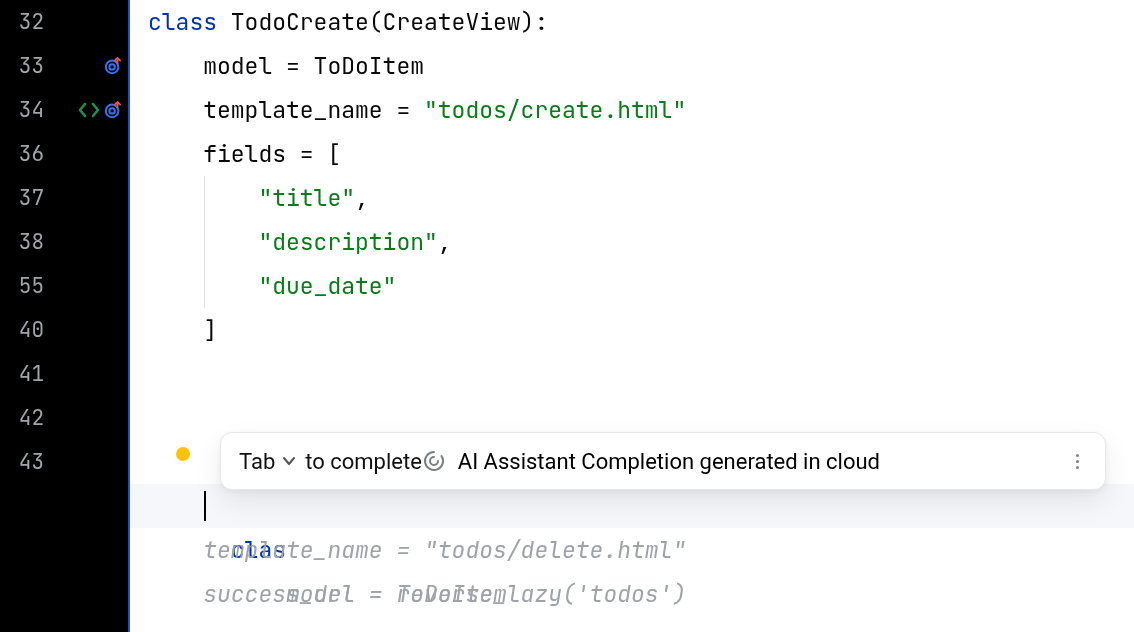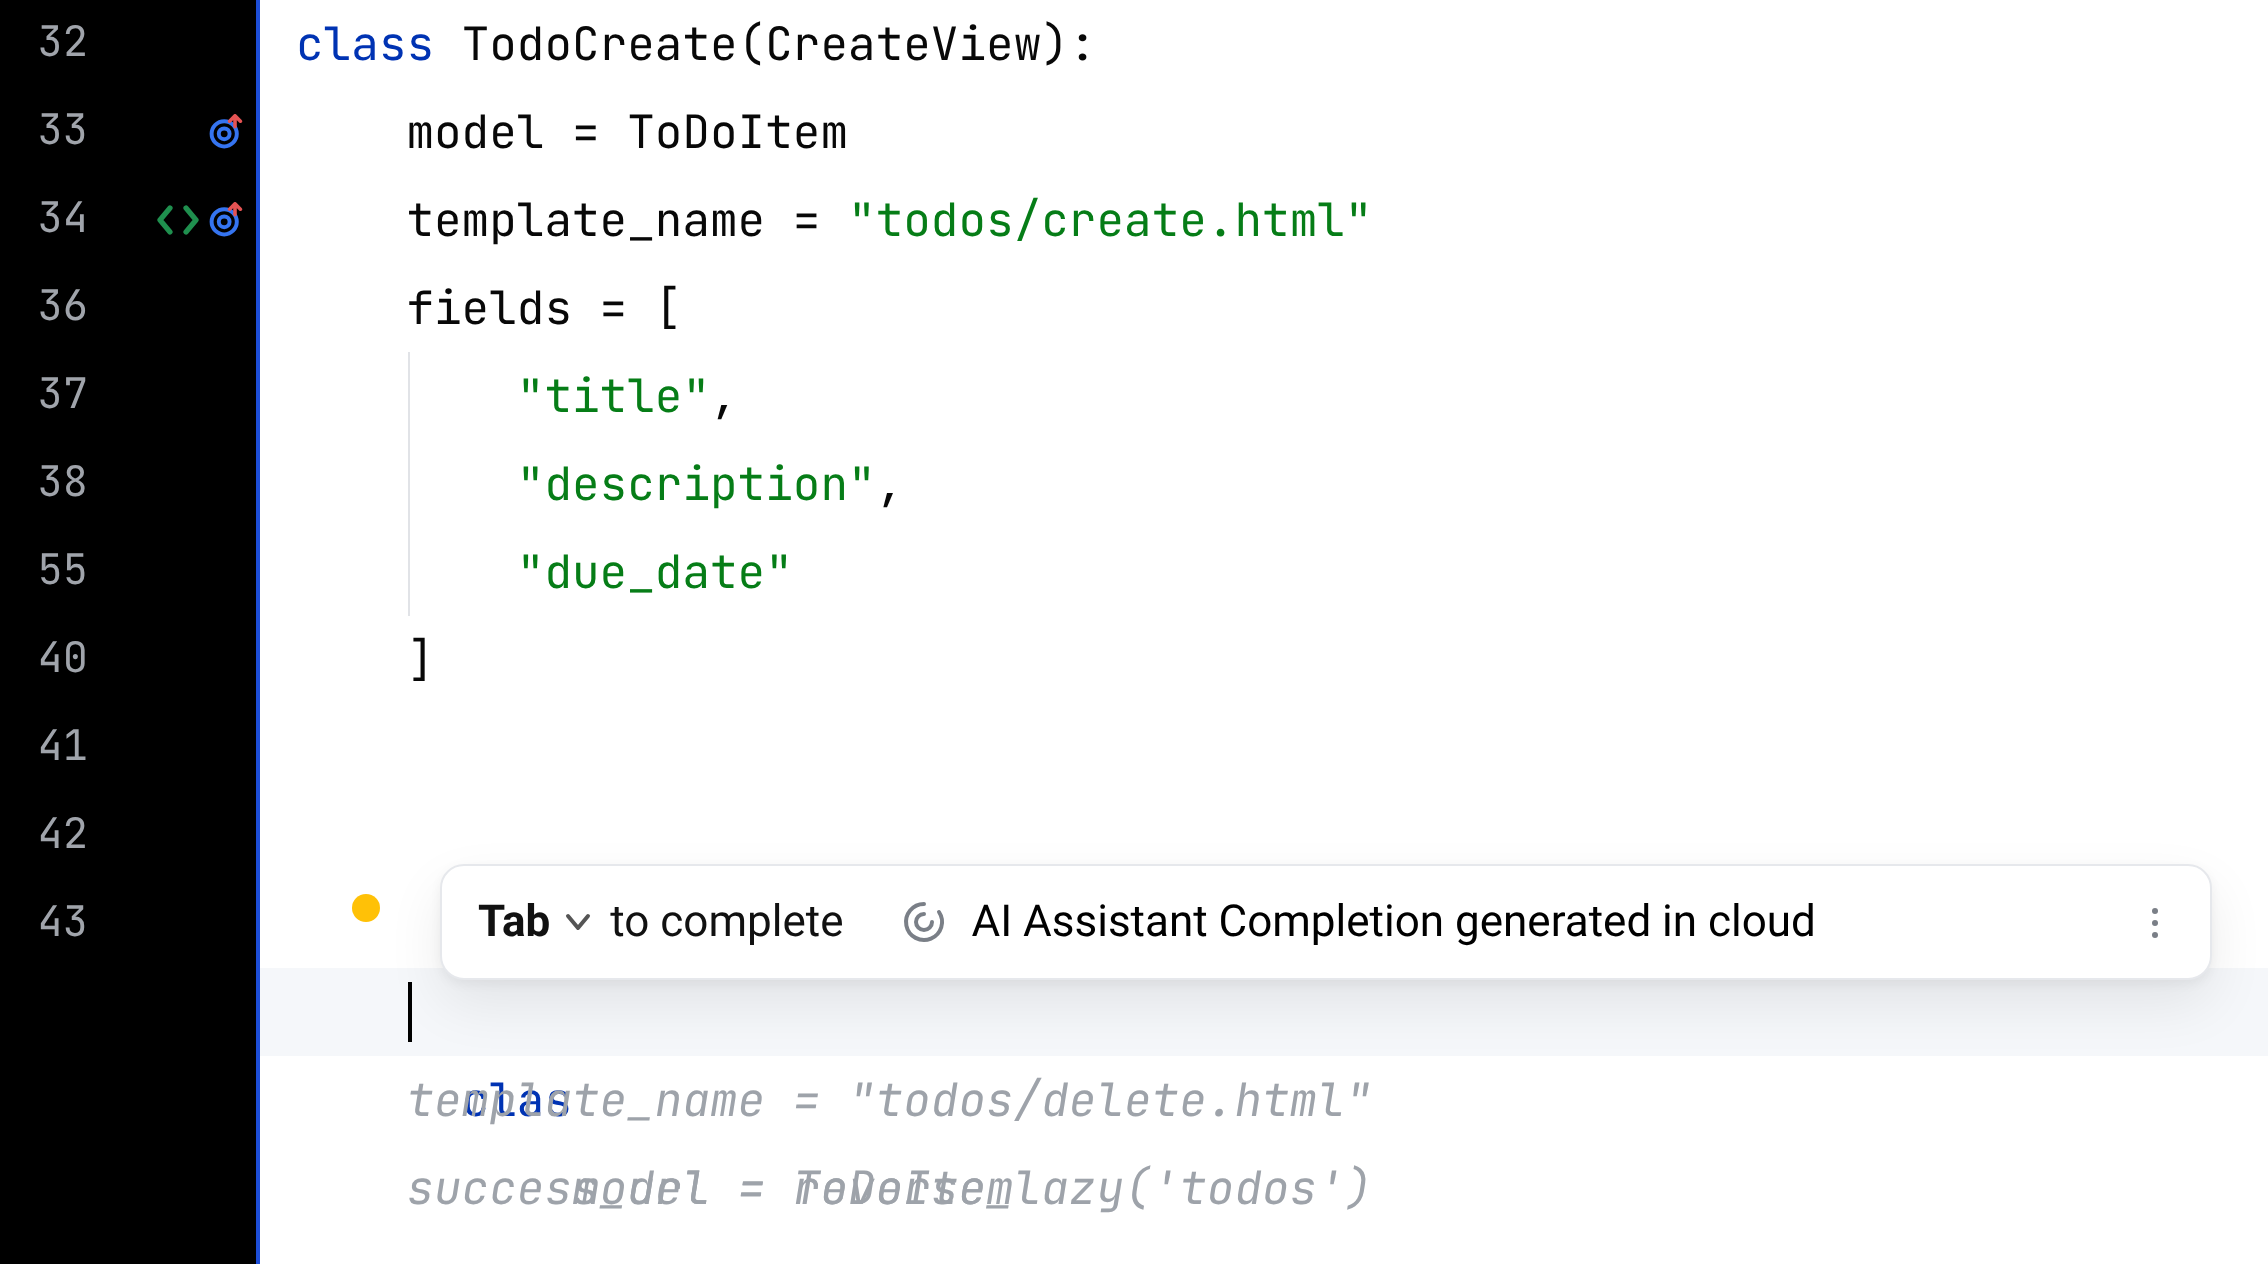--- a/index.html
+++ b/index.html
@@ -105,23 +105,23 @@
     border: 1px solid #e6e8ec;
     border-radius: 12px;
     box-shadow: 0 12px 28px rgba(0,0,0,0.08), 0 2px 6px rgba(0,0,0,0.05);
     display: flex;
     align-items: center;
     padding: 0 18px;
     font-family: -apple-system, "Segoe UI", Roboto, sans-serif;
     font-size: 22px;
     z-index: 10;
   }
-  .hint .tab-label { color: #111; font-weight: 700; margin-right: 4px;}
+  .hint .tab-label { color: #111; font-weight: 400; margin-right: 4px;}
   .hint .chev { width:16px; height:16px; margin: 0 8px 0 2px; }
-  .hint .to-complete { color: #111; margin-right: 28px; }
+  .hint .to-complete { color: #111; }
   .hint .spiral { width: 24px; height: 24px; margin-right: 12px; color:#7a7f87;}
   .hint .ai-text { color: #000000; flex: 1; }
   .hint .more { width: 20px; color:#7a7f87; display:flex; flex-direction:column; align-items:center; gap:3px;}
   .hint .more span { width:3px; height:3px; border-radius:50%; background:#7a7f87; display:block;}
 </style>
 </head>
 <body>
 
 <div class="editor">
 

